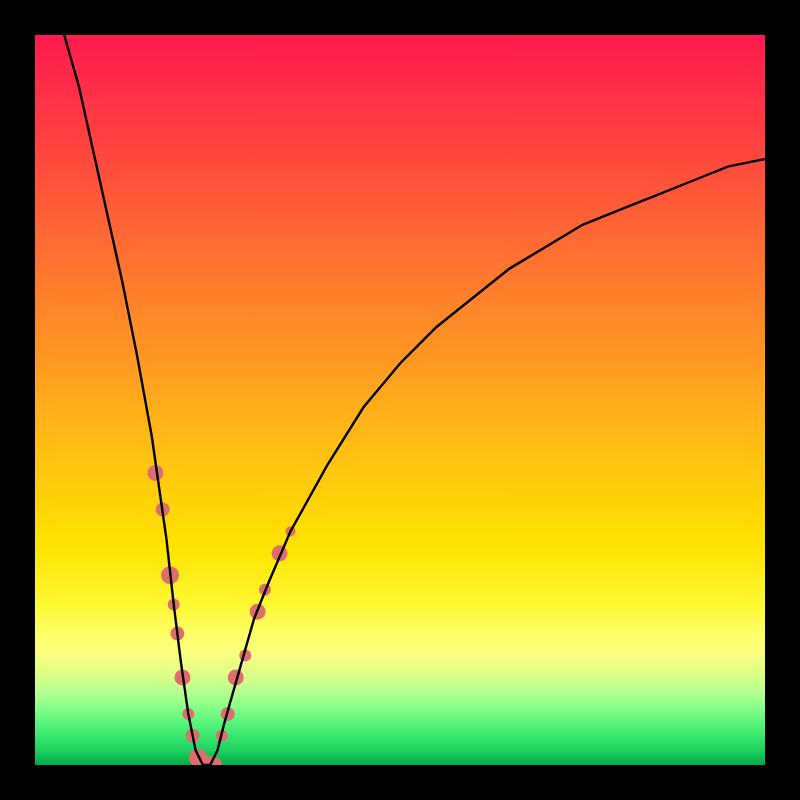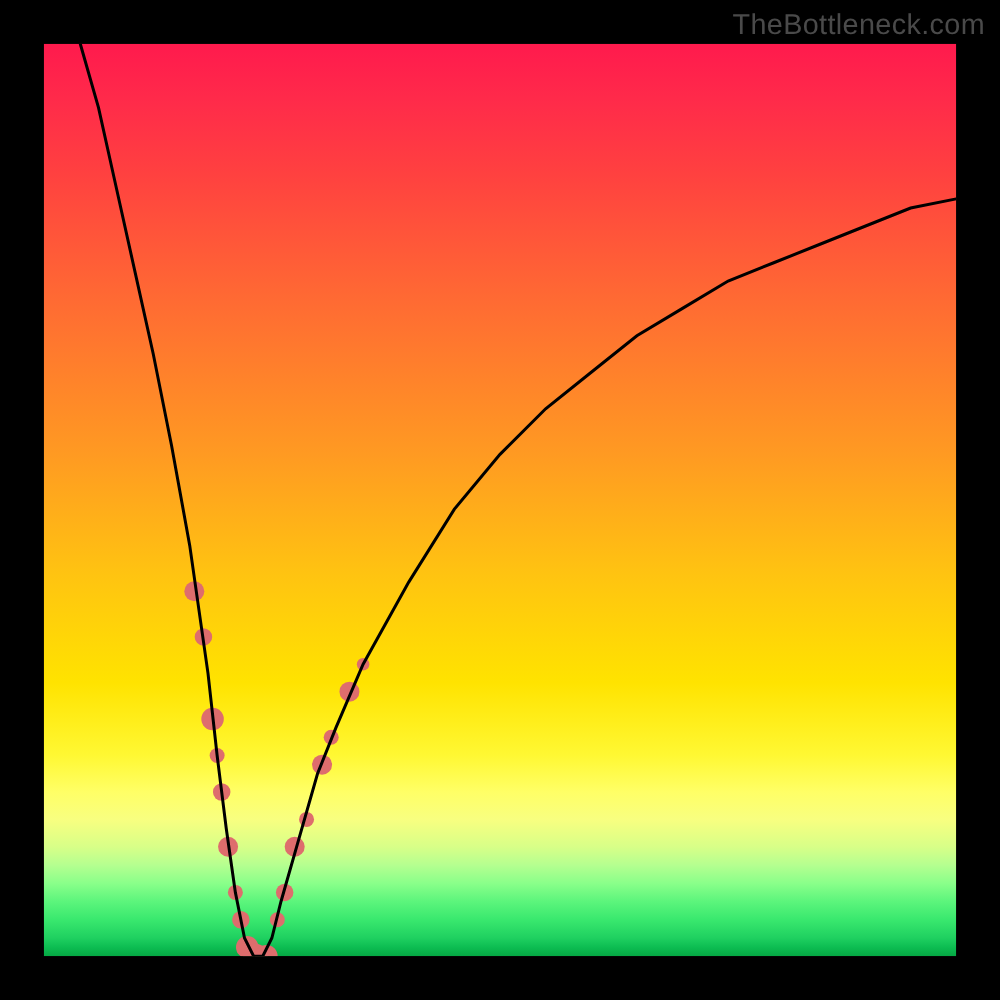--- a/index.html
+++ b/index.html
@@ -93,14 +93,13 @@
           <circle cx="200.75" cy="642.40" r="8" fill="#de6d6d"></circle>
           <circle cx="210.24" cy="620.50" r="6" fill="#de6d6d"></circle>
           <circle cx="222.65" cy="576.70" r="8" fill="#de6d6d"></circle>
           <circle cx="229.95" cy="554.80" r="6" fill="#de6d6d"></circle>
           <circle cx="244.55" cy="518.30" r="8" fill="#de6d6d"></circle>
           <circle cx="255.50" cy="496.40" r="5" fill="#de6d6d"></circle>
         </g>
       <path id="curve-path" fill="none" stroke="#000000" stroke-width="2.4" stroke-linecap="round" d="M29.20 0.00 L43.80 51.10 L58.40 116.80 L73.00 182.50 L87.60 248.20 L102.20 321.20 L116.80 401.50 L131.40 503.70 L138.70 569.40 L146.00 627.80 L153.30 678.90 L160.60 715.40 L167.90 730.00 L175.20 730.00 L182.50 715.40 L189.80 686.20 L204.40 635.10 L219.00 584.00 L233.60 547.50 L255.50 496.40 L292.00 430.70 L328.50 372.30 L365.00 328.50 L401.50 292.00 L438.00 262.80 L474.50 233.60 L511.00 211.70 L547.50 189.80 L584.00 175.20 L620.50 160.60 L657.00 146.00 L693.50 131.40 L730.00 124.10"></path>
     </svg>
   </div>
-  <div class="watermark">TheBottleneck.com</div>
 </div>
 
 </body></html>

